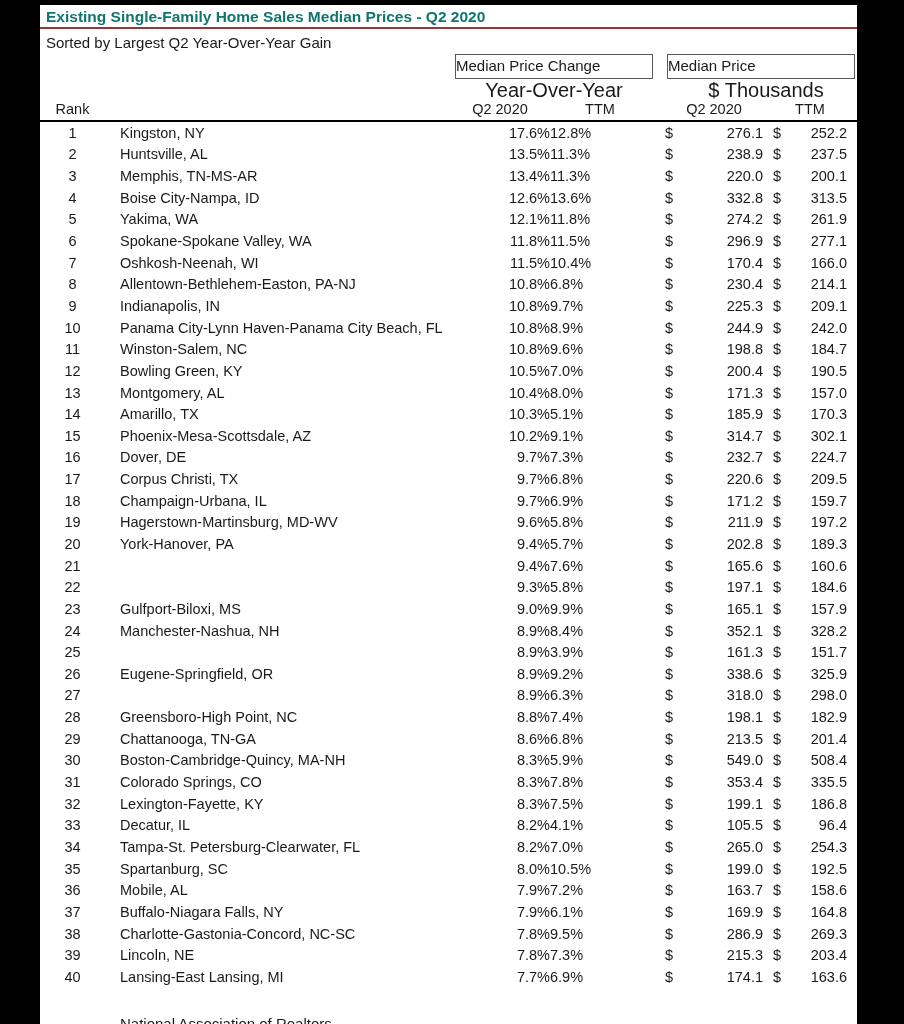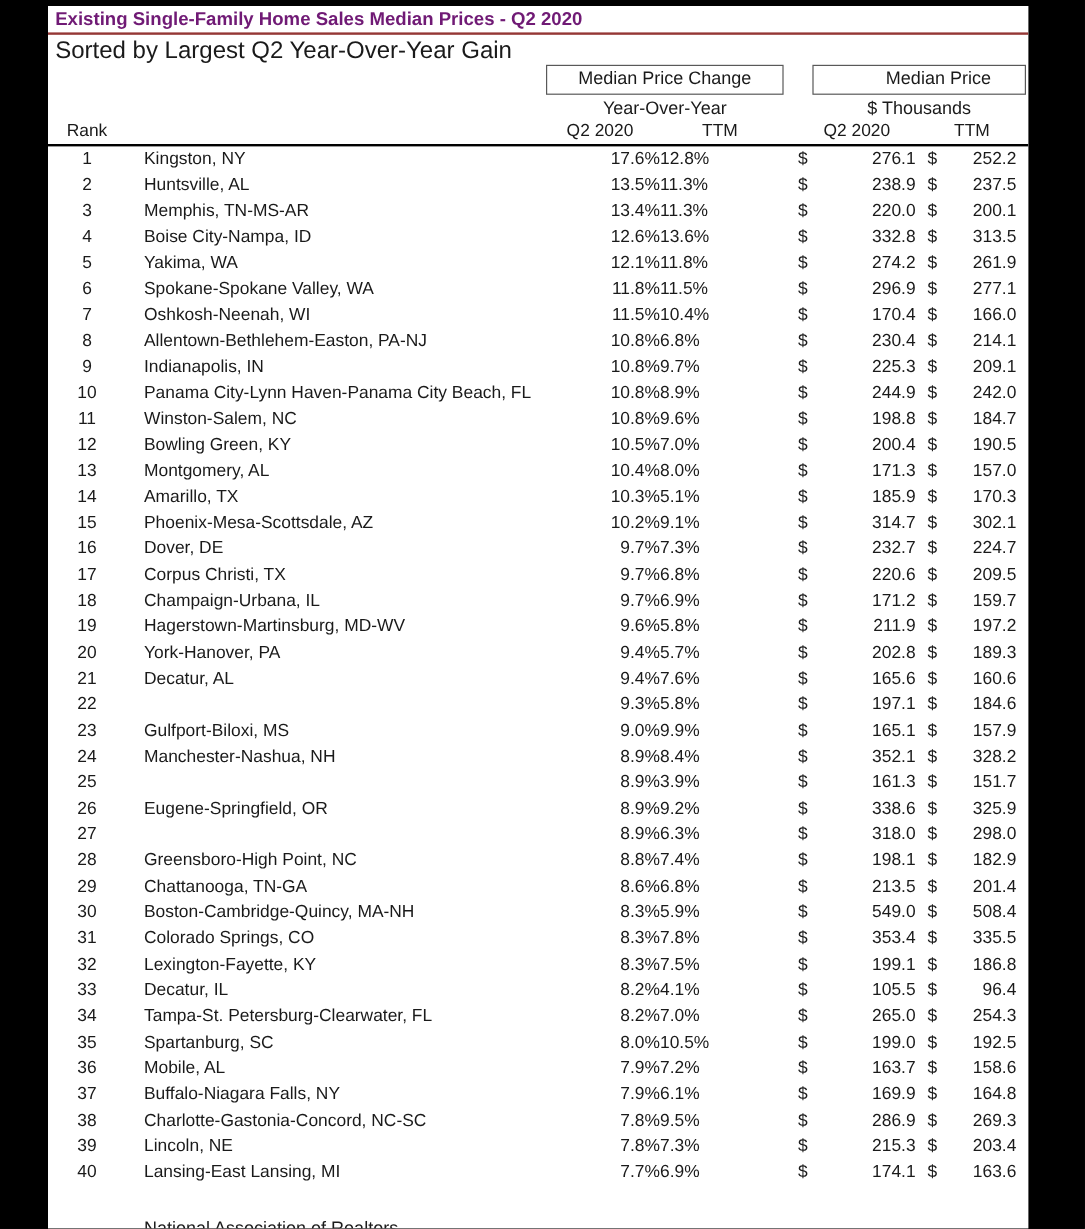--- a/index.html
+++ b/index.html
@@ -7,38 +7,38 @@
   body { font-family: "Liberation Sans", sans-serif; color: #1a1a1a; }
   .frame {
     position: relative; width: 904px; height: 1024px; background: #000; overflow: hidden;
   }
   .content {
     position: absolute; left: 40px; top: 5px; width: 817px; height: 1019px;
     background: #fff; overflow: hidden;
   }
   .title-row {
     padding: 2px 0 1px 6px; font-size: 15.5px; font-weight: bold; line-height: 19px;
-    border-bottom: 2.5px solid var(--accent, #953735); color: #701a75;
+    border-bottom: 2.5px solid var(--accent, #953735); color: #0f766e;
   }
-  .subtitle-row { padding: 4px 0 0 6px; font-size: 20px; line-height: 19px; }
+  .subtitle-row { padding: 4px 0 0 6px; font-size: 15px; line-height: 19px; }
 
   .grid {
     display: grid;
     grid-template-columns: 65px 345px 100px 100px 15px 98px 10px 74px;
     padding-right: 10px;
   }
   .boxes-row { margin-top: 2px; height: 25px; align-items: stretch; }
   .group-box {
-    border: 1.5px solid #595959; text-align: center; font-size: 15px; line-height: 21px;
+    border: 1.5px solid #595959; text-align: left; font-size: 15px; line-height: 21px;
     background: #fff;
   }
   .box-change { grid-column: 3 / 5; margin-left: 5px; margin-right: -3px; }
-  .box-price  { grid-column: 6 / 9; margin-left: 12px; margin-right: -8px; padding-left: 32px; }
-
-  .subheader-row { height: 22px; align-items: center; font-size: 15px; }
+  .box-price  { grid-column: 6 / 9; margin-left: 2px; margin-right: -8px; }
+
+  .subheader-row { height: 22px; align-items: center; font-size: 20px; }
   .sub-change { grid-column: 3 / 5; text-align: center; margin-left: 5px; margin-right: -3px; }
   .sub-price  { grid-column: 6 / 9; text-align: center; margin-left: 12px; margin-right: -8px; }
 
   .colheader-row { height: 21px; align-items: end; font-size: 14.5px; border-bottom: 2px solid #000; padding-bottom: 6px; }
   .ch-rank  { grid-column: 1; text-align: center; }
   .ch-metro { grid-column: 2; text-align: center; }
   .ch-cq2   { grid-column: 3; text-align: center; }
   .ch-cttm  { grid-column: 4; text-align: center; }
   .ch-pq2   { grid-column: 6; text-align: center; }
   .ch-pttm  { grid-column: 8; text-align: center; }
@@ -376,21 +376,20 @@
           <span>202.8</span>
         </div>
         <div class="cell-pttm">
           <span>$</span>
           <span>189.3</span>
         </div>
       </div>
 
       <div class="grid t-row">
         <div class="cell-rank">21</div>
-        <div class="cell-metro">Decatur, AL</div>
         <div class="cell-cq2">9.4%</div>
         <div class="cell-cttm">7.6%</div>
         <div class="cell-pq2">
           <span>$</span>
           <span>165.6</span>
         </div>
         <div class="cell-pttm">
           <span>$</span>
           <span>160.6</span>
         </div>

